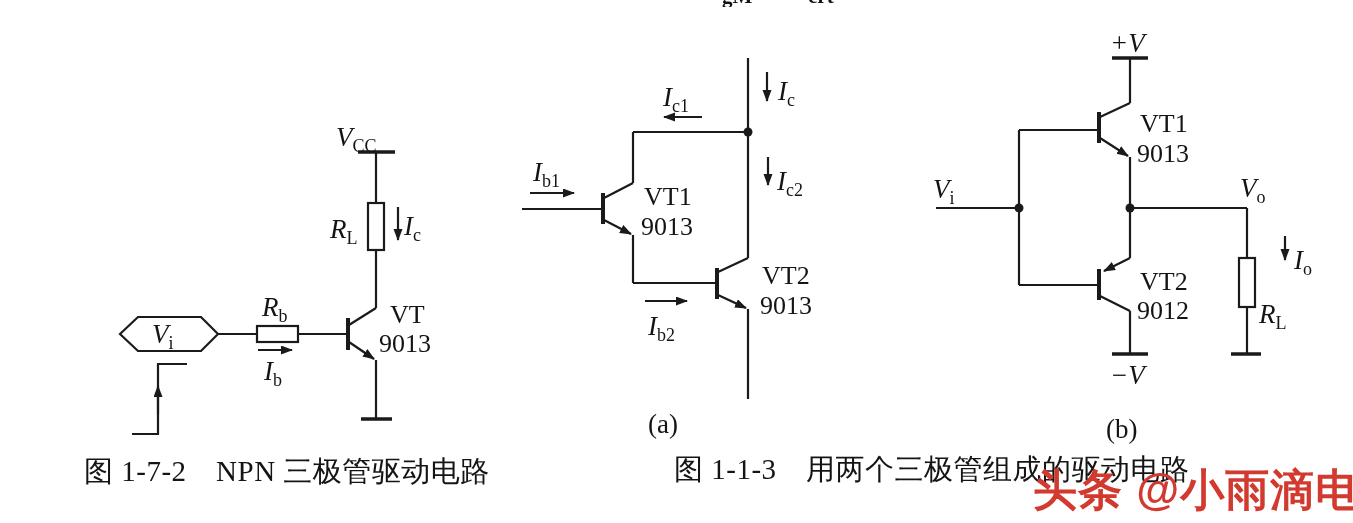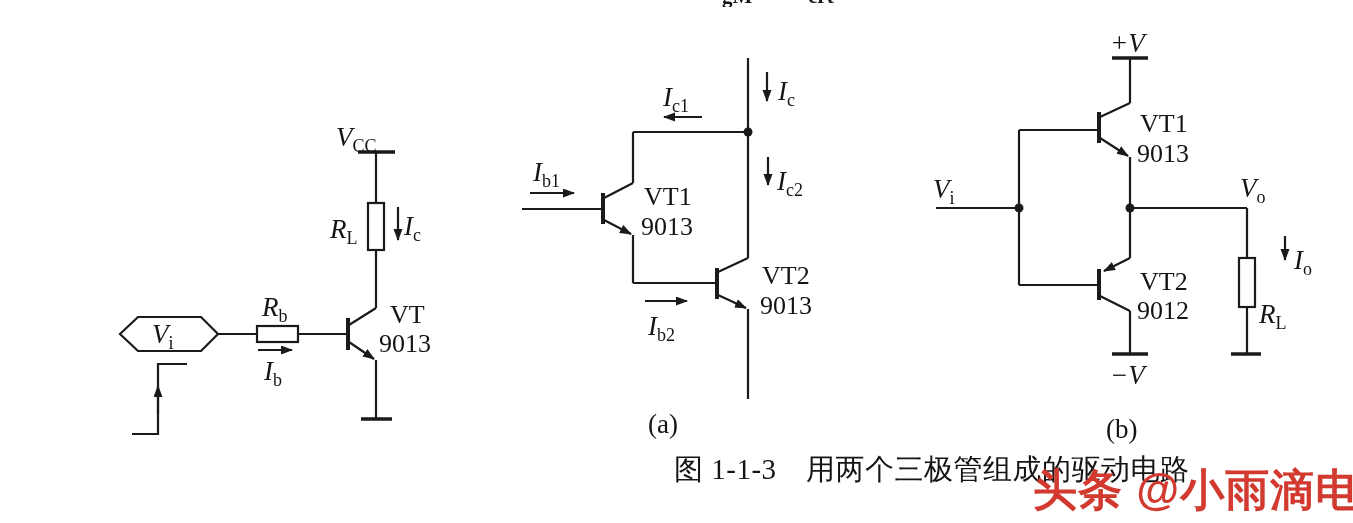--- a/index.html
+++ b/index.html
@@ -162,16 +162,17 @@
       <rect class="res" x="1239" y="258" width="16" height="49"></rect>
       <text x="1259" y="323"><tspan class="var">R</tspan><tspan class="sub" dy="6">L</tspan></text>
       <line x1="1247" y1="307" x2="1247" y2="354"></line>
       <line class="bar" x1="1231" y1="354" x2="1261" y2="354"></line>
       <line x1="1285" y1="236" x2="1285" y2="260" marker-end="url(#ah)"></line>
       <text x="1294" y="269"><tspan class="var">I</tspan><tspan class="sub" dy="6">o</tspan></text>
       <text class="sublabel" x="1106" y="438">(b)</text>
     </g>
   </svg>
 
+  <div class="caption" style="left:84px;top:452px;">图 1-7-2　NPN 三极管驱动电路</div>
   <div class="caption" style="left:674px;top:450px;">图 1-1-3　用两个三极管组成的驱动电路</div>
   <div id="watermark">头条 @小雨滴电子</div>
 
 </div>
 
 </body></html>

